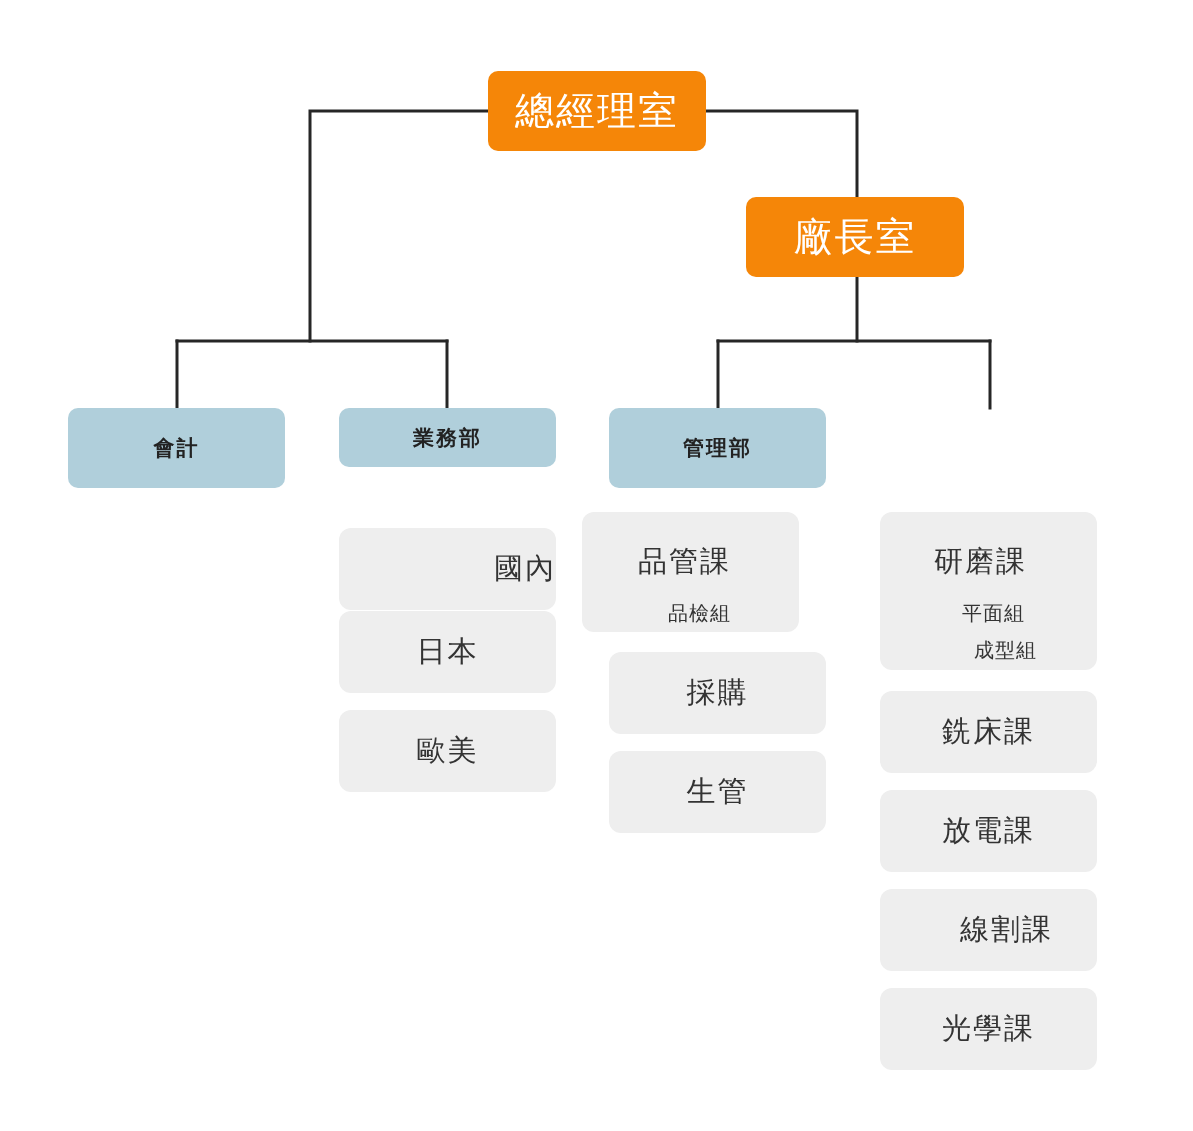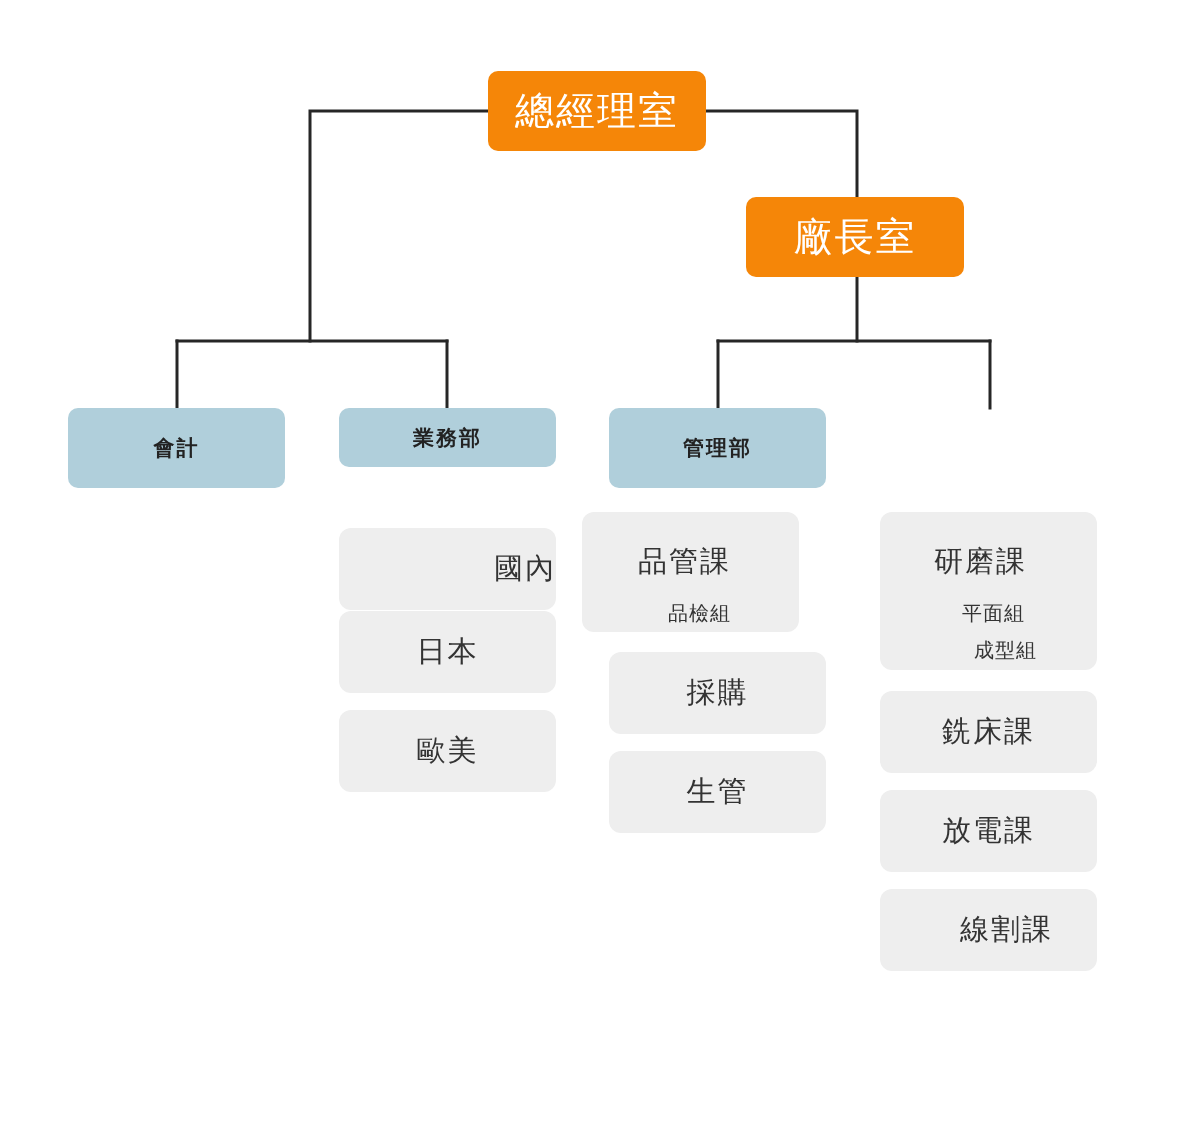--- a/index.html
+++ b/index.html
@@ -166,14 +166,17 @@
   </div>
 
   <div class="node node-sub" style="left:880px; top:790px; width:217px; height:82px;">
     <span>放電課</span>
   </div>
 
   <div class="node node-sub" style="left:880px; top:889px; width:217px; height:82px;padding-left:36px;">
     <span>線割課</span>
   </div>
 
+  <div class="node node-sub" style="left:880px; top:988px; width:217px; height:82px;">
+    <span>光學課</span>
+  </div>
 
 </div>
 
 </body></html>

